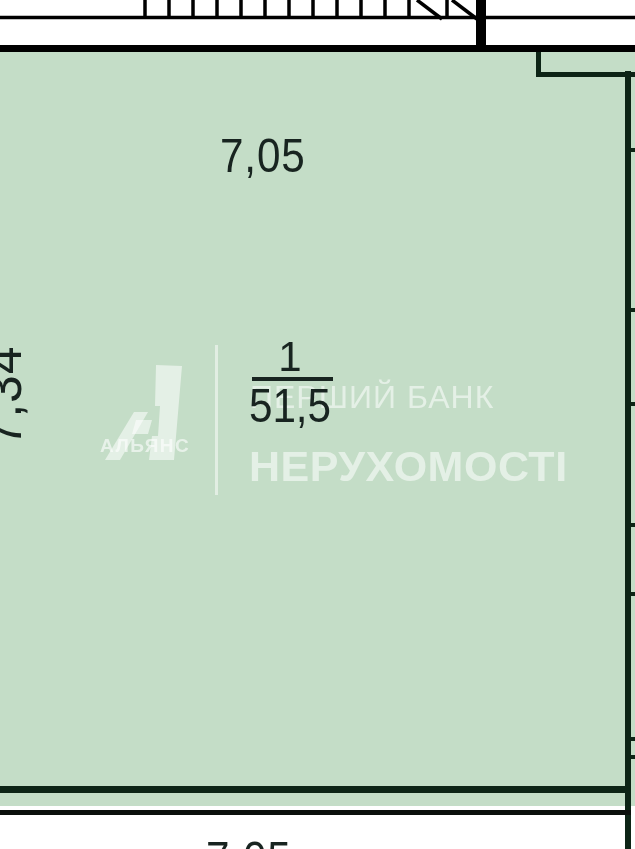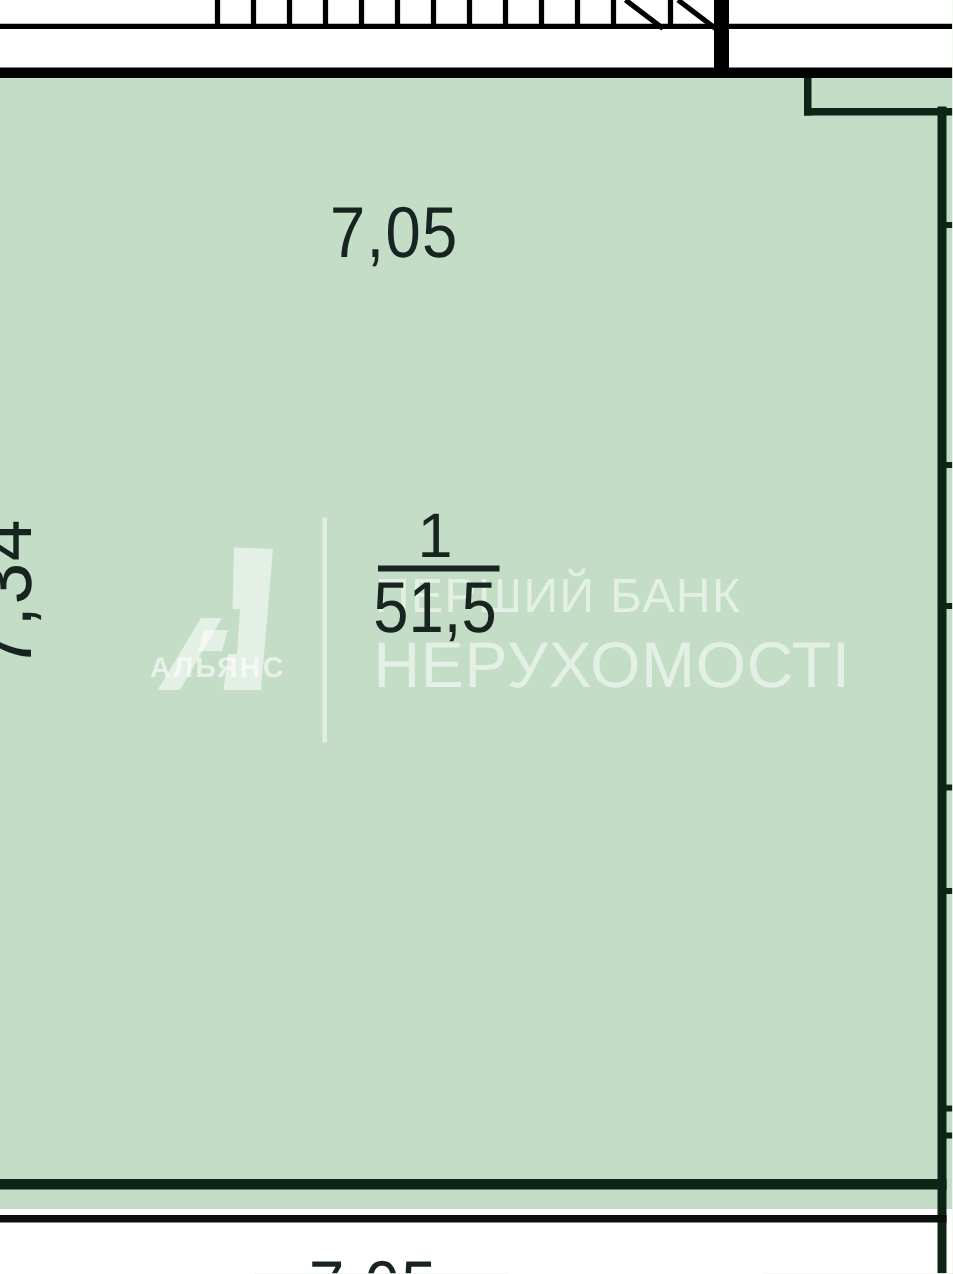--- a/index.html
+++ b/index.html
@@ -53,21 +53,21 @@
   .room-number { font-size: 42px; line-height: 1; color: #182420; letter-spacing: 0; }
   .fraction-bar { left: 252px; top: 377px; width: 81px; height: 4px; background: #182420; }
   .room-area { left: 240px; top: 382px; width: 100px; text-align: center;
                font-size: 48px; line-height: 1; color: #182420;
                transform: scaleX(0.88); transform-origin: center top; }
 
   
   .wm { color: rgba(255,255,255,0.55); pointer-events: none; white-space: nowrap; }
   .wm-divider { left: 215px; top: 345px; width: 3px; height: 150px; background: rgba(255,255,255,0.5); }
   .wm-line1 { left: 250px; top: 381px; font-size: 32px; line-height: 1; letter-spacing: 1px; font-weight: 400; }
-  .wm-line2 { left: 249px; top: 423px; font-size: 43px; line-height: 1; letter-spacing: 0.5px; font-weight: 400; }
+  .wm-line2 { left: 249px; top: 445px; font-size: 43px; line-height: 1; letter-spacing: 0.5px; font-weight: 700; }
   .wm-brand { left: 100px; top: 436px; width: 95px; text-align: left;
               font-size: 19px; line-height: 1; font-weight: 700; letter-spacing: 1.5px;
               color: rgba(255,255,255,0.6); }
   .wm-logo { left: 100px; top: 360px; }
 </style>
 </head>
 <body>
 
 <div class="canvas">
 

